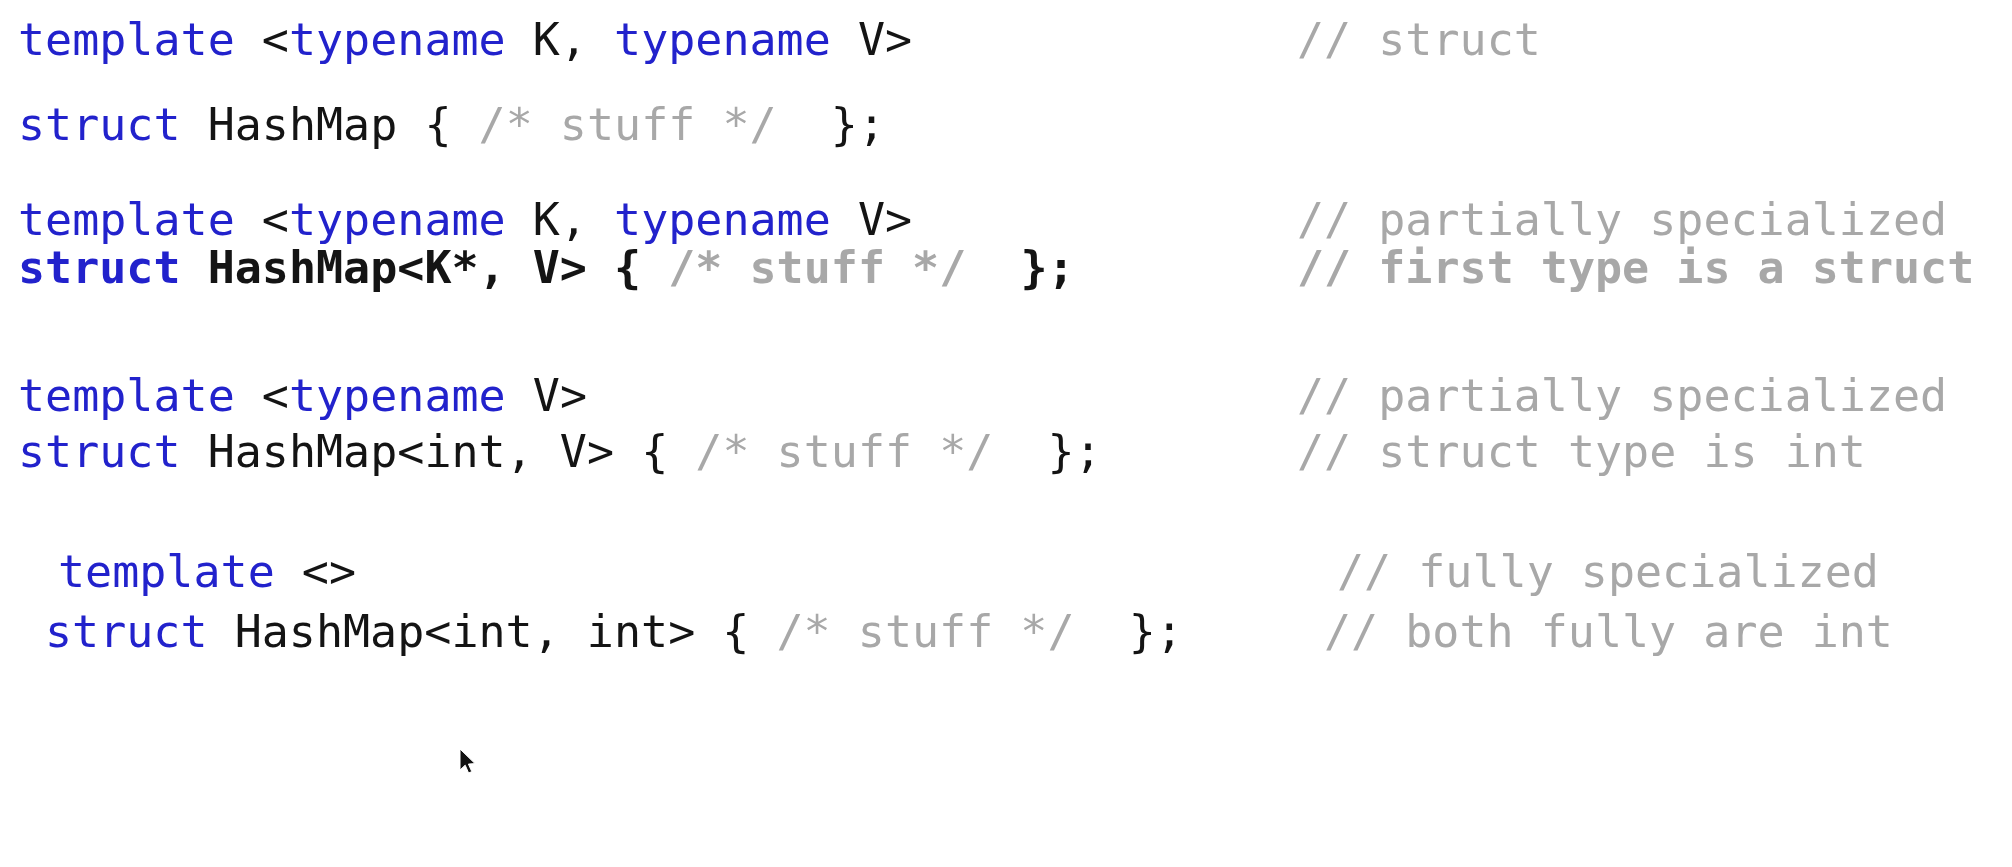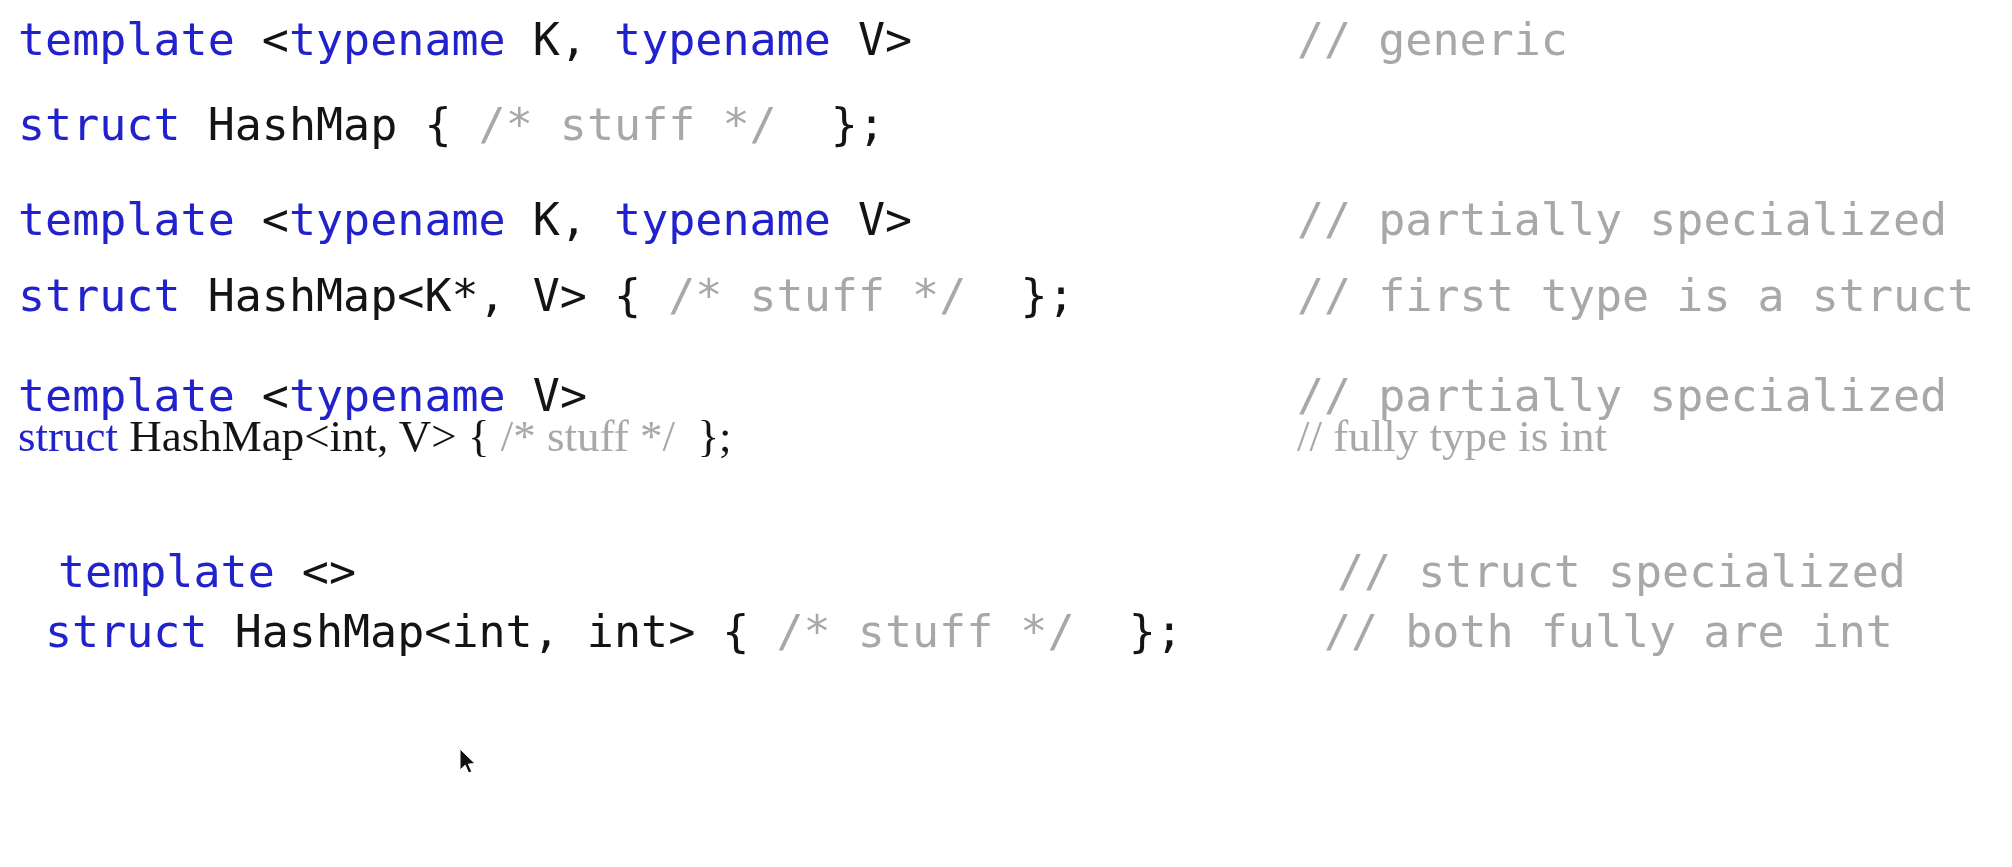--- a/index.html
+++ b/index.html
@@ -45,61 +45,61 @@
     font-family: "DejaVu Sans Mono", "Liberation Mono", monospace;
     font-size: 45px;
     line-height: 56px;
     color: #a8a8a8;
   }
 
   
   .r0 { top: 12px;  }
   .r1 { top: 72px; margin-top: 25px;  }
   .r2 { top: 192px; }
-  .r3 { top: 268px; }
+  .r3 { top: 240px; font-weight: bold; }
   .r4 { top: 368px; text-align: center; }
-  .r5 { top: 408px; font-family: Liberation Serif, serif; }
+  .r5 { top: 424px; }
   .r6 { top: 544px; margin-left: 40px; }
   .r7 { top: 604px; margin-left: 27px; }
 
   
   #mouse-cursor {
     position: absolute;
     left: 458px;
     top: 748px;
     width: 20px;
     height: 30px;
     pointer-events: none;
   }
 </style>
 </head>
 <body>
 
 <div id="code-surface">
 
   <div class="code-line r0"><span class="kw">template</span><span class="punct"> </span><span class="punct">&lt;</span><span class="kw">typename</span><span class="punct"> </span><span class="ident">K</span><span class="punct">, </span><span class="kw">typename</span><span class="punct"> </span><span class="ident">V</span><span class="punct">&gt;</span></div>
-  <div class="line-comment r0">// generic</div>
+  <div class="line-comment r0">// struct</div>
 
   <div class="code-line r1"><span class="kw">struct</span><span class="punct"> </span><span class="ident">HashMap</span><span class="punct"> { </span><span class="blkcmt">/* stuff */</span><span class="punct">  };</span></div>
   <div class="line-comment r1"></div>
 
   <div class="code-line r2"><span class="kw">template</span><span class="punct"> </span><span class="punct">&lt;</span><span class="kw">typename</span><span class="punct"> </span><span class="ident">K</span><span class="punct">, </span><span class="kw">typename</span><span class="punct"> </span><span class="ident">V</span><span class="punct">&gt;</span></div>
   <div class="line-comment r2">// partially specialized</div>
 
   <div class="code-line r3"><span class="kw">struct</span><span class="punct"> </span><span class="ident">HashMap</span><span class="punct">&lt;K*, V&gt; { </span><span class="blkcmt">/* stuff */</span><span class="punct">  };</span></div>
   <div class="line-comment r3">// first type is a struct</div>
 
   <div class="code-line r4"><span class="kw">template</span><span class="punct"> </span><span class="punct">&lt;</span><span class="kw">typename</span><span class="punct"> </span><span class="ident">V</span><span class="punct">&gt;</span></div>
   <div class="line-comment r4">// partially specialized</div>
 
   <div class="code-line r5"><span class="kw">struct</span><span class="punct"> </span><span class="ident">HashMap</span><span class="punct">&lt;int, V&gt; { </span><span class="blkcmt">/* stuff */</span><span class="punct">  };</span></div>
-  <div class="line-comment r5">// fully type is int</div>
+  <div class="line-comment r5">// struct type is int</div>
 
   <div class="code-line r6"><span class="kw">template</span><span class="punct"> </span><span class="punct">&lt;&gt;</span></div>
-  <div class="line-comment r6">// struct specialized</div>
+  <div class="line-comment r6">// fully specialized</div>
 
   <div class="code-line r7"><span class="kw">struct</span><span class="punct"> </span><span class="ident">HashMap</span><span class="punct">&lt;int, int&gt; { </span><span class="blkcmt">/* stuff */</span><span class="punct">  };</span></div>
   <div class="line-comment r7">// both fully are int</div>
 
   <svg id="mouse-cursor" viewBox="0 0 20 30" xmlns="http://www.w3.org/2000/svg" style="left: 458px; top: 748px;">
     <path d="M2 1 L2 22 L7.2 17.2 L10.6 25 L13.8 23.6 L10.4 16.1 L17 15.6 Z" fill="#111111" stroke="#ffffff" stroke-width="1"></path>
   </svg>
 
 </div>
 

